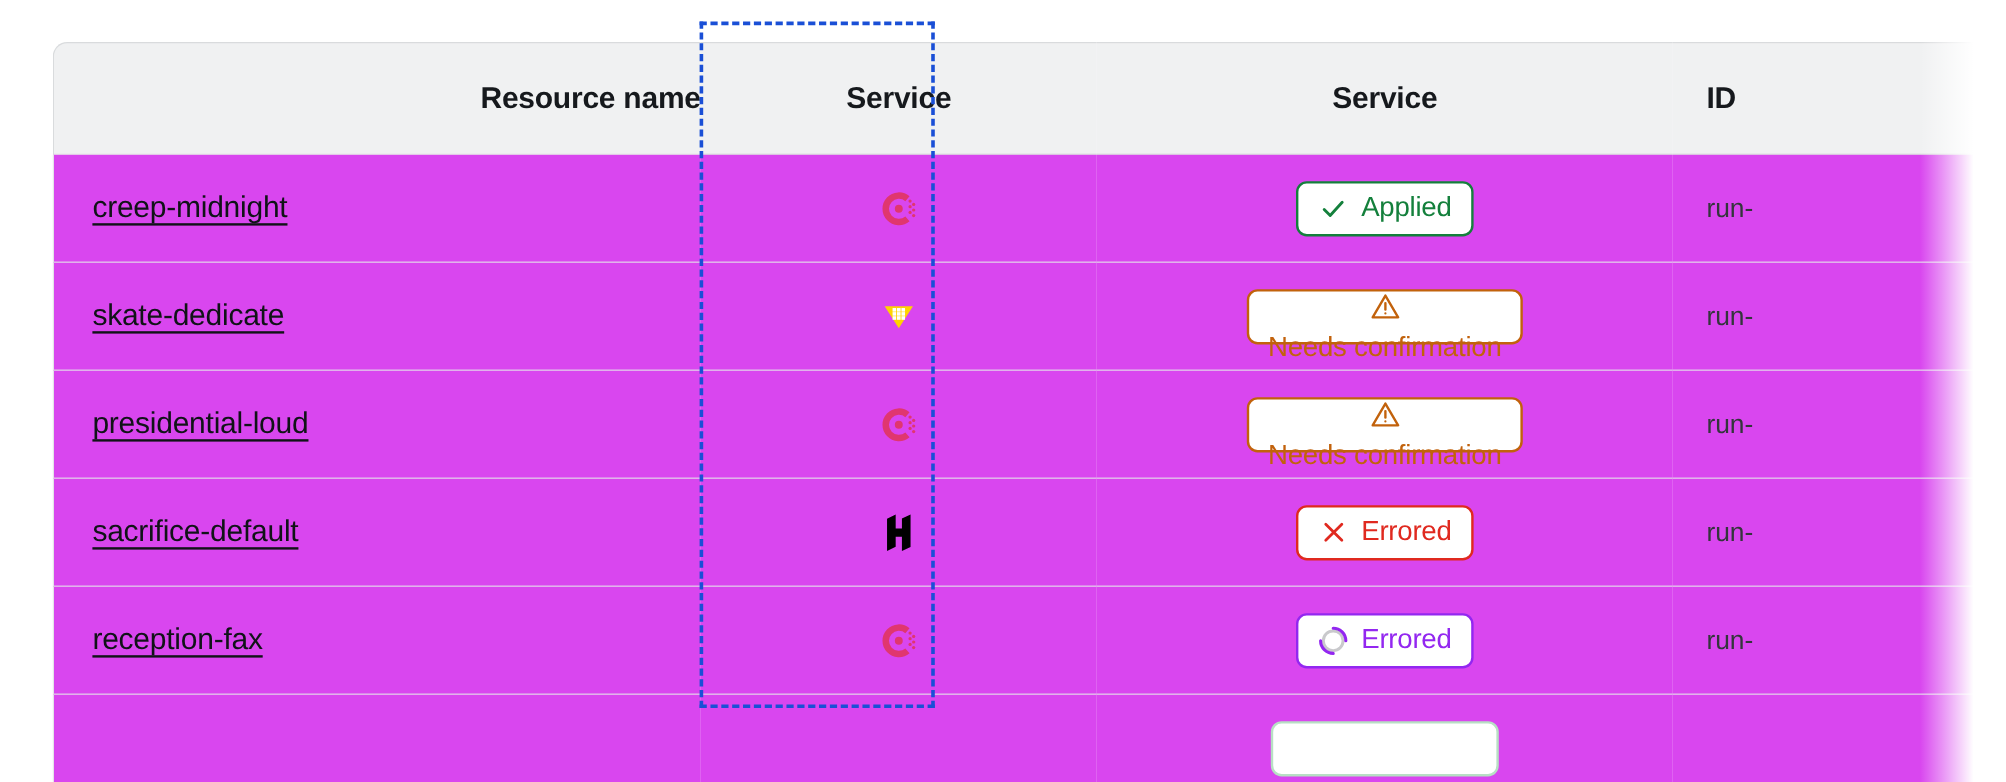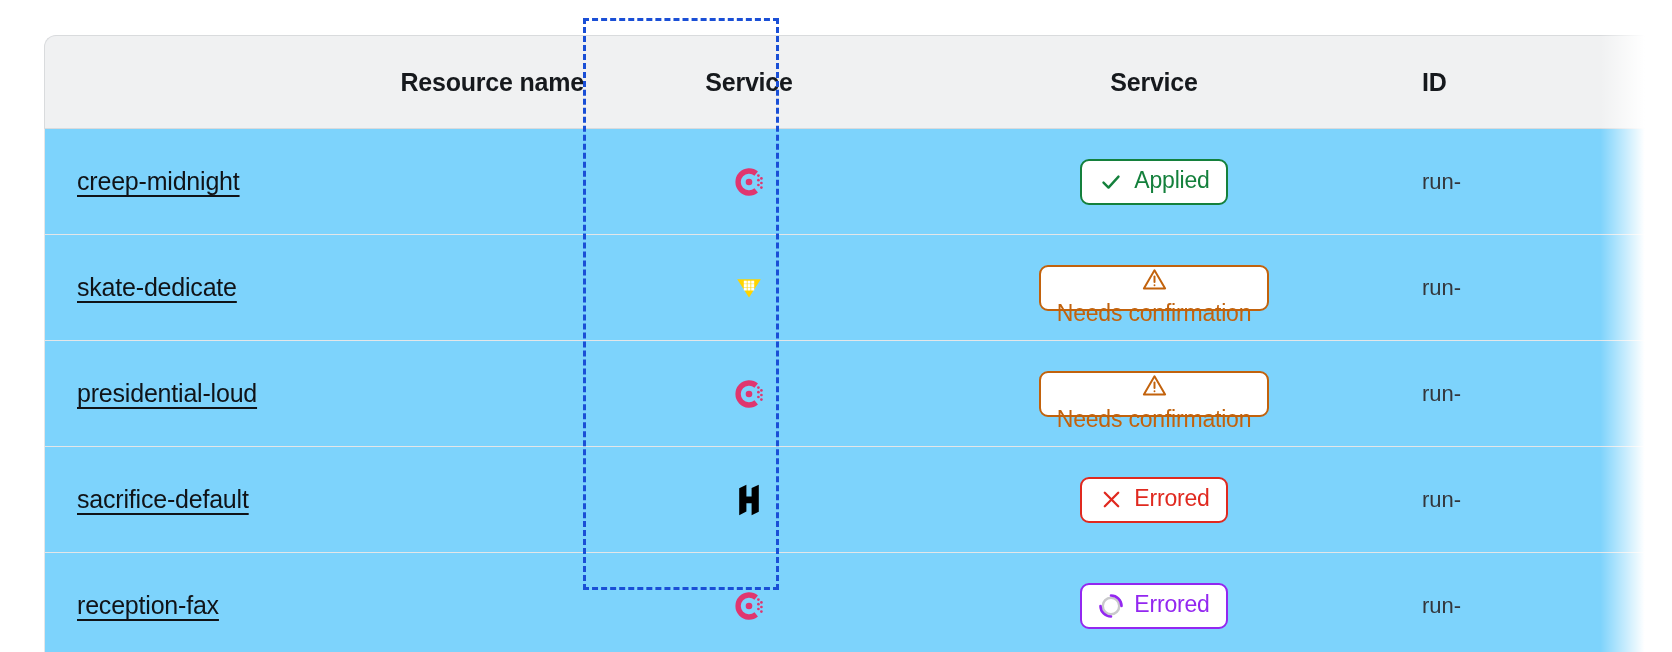--- a/index.html
+++ b/index.html
@@ -68,24 +68,24 @@
     text-align: center;
     border-top: 1px solid #d9dbdd;
   }
   thead th.th-id {
     text-align: left;
     padding-left: 28px;
     border-top: 1px solid #d9dbdd;
   }
 
   tbody td {
-    height: 106px;
+    height: 90px;
     border-bottom: 1px solid #e4e6e8;
     vertical-align: middle;
-    background: #7dd3fc;
+    background: #d946ef;
   }
   tbody td.td-name {
     padding-left: 32px;
     border-left: 1px solid #e4e6e8;
     text-align: left;
   }
   tbody td.td-service { text-align: center; }
   tbody td.td-status  { text-align: center; }
   tbody td.td-id      { padding-left: 28px; text-align: left; color: #33363b; font-size: 22px; }
 

